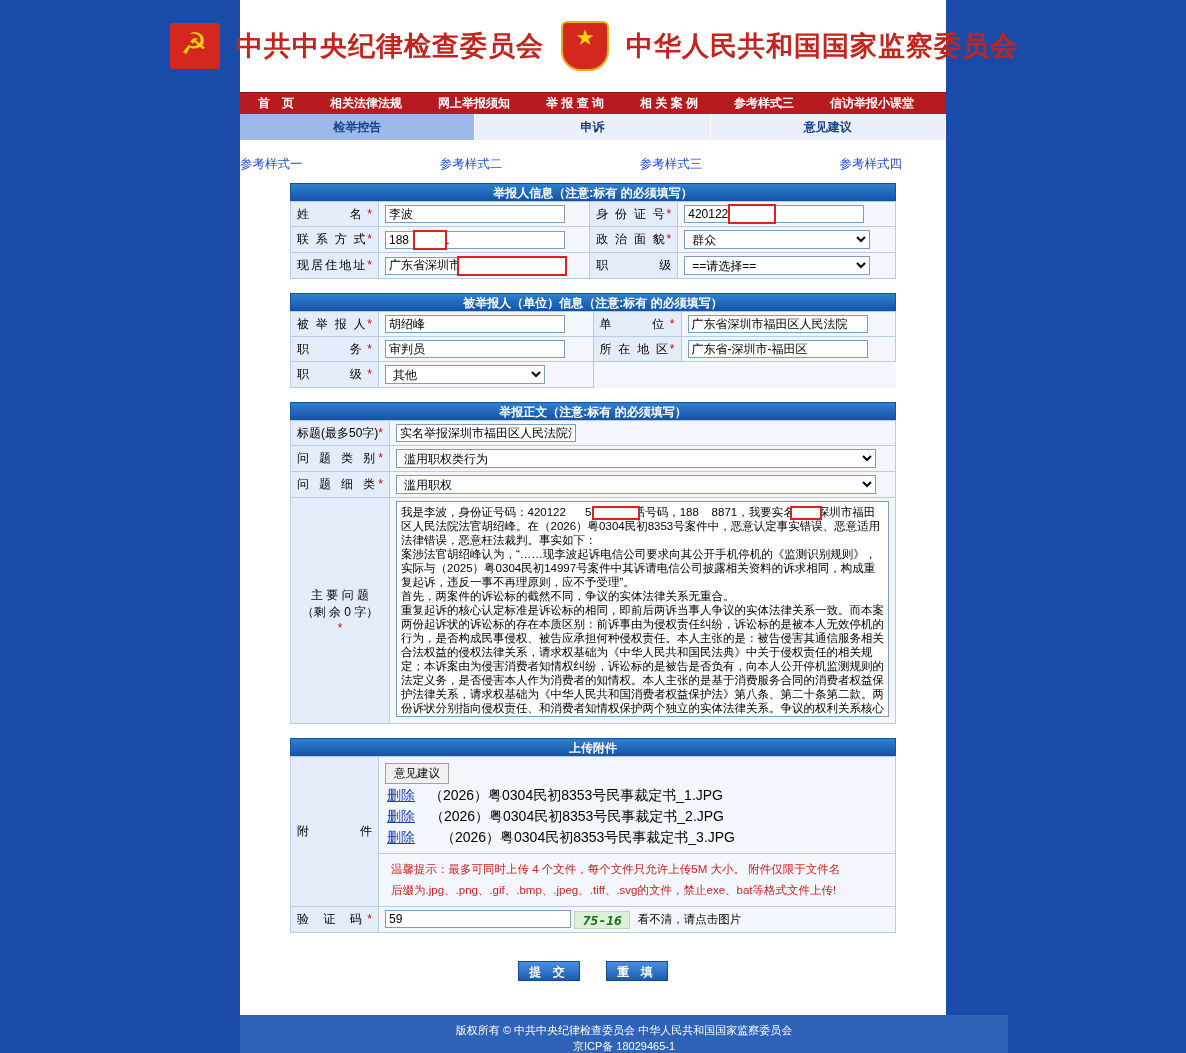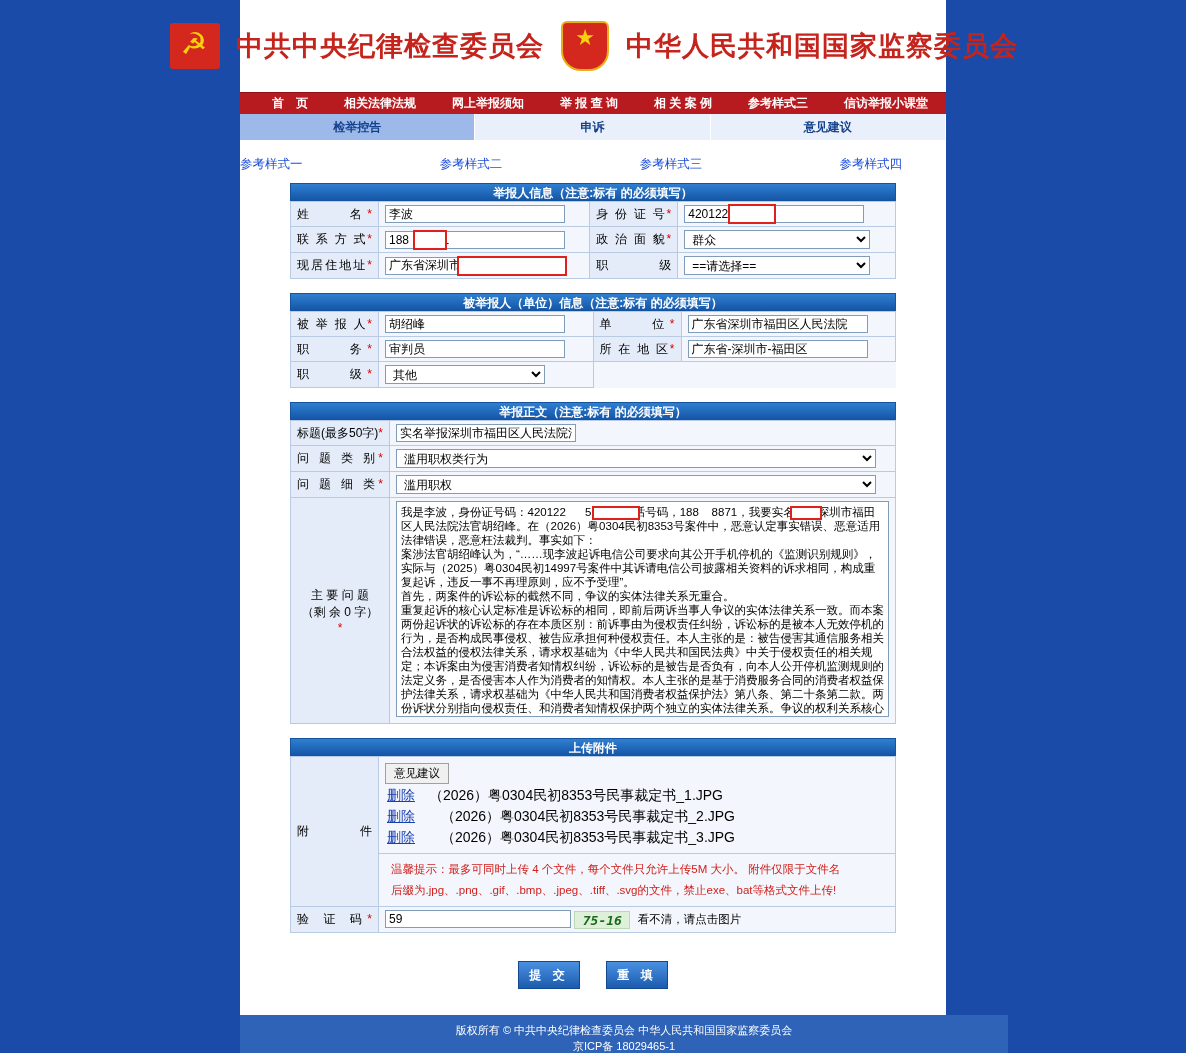--- a/index.html
+++ b/index.html
@@ -40,21 +40,21 @@
     color:#f5d20c; font-size:22px; line-height:22px;
   }
   .masthead .title {
     font-family:"DejaVu Sans", sans-serif;
     font-size:27px; font-weight:bold; color:#c5241c; letter-spacing:1px;
     white-space:nowrap;
   }
   
   .navbar {
     height:22px; background:#b81b1f;
-    display:flex; align-items:center; justify-content:flex-end;
+    display:flex; align-items:center; justify-content:flex-start;
     border-top:1px solid #8e1114;
   }
   .navbar a {
     color:#ffffff; font-size:12px; font-weight:bold;
     text-decoration:none; padding:0 18px; white-space:nowrap;
   }
   .subnav { display:flex; height:26px;border-radius:7px; }
   .subnav .tab {
     flex:1 1 0; display:flex; align-items:center; justify-content:center;
     font-size:12px; font-weight:bold; color:#14418c;
@@ -122,21 +122,21 @@
     display:inline-block; width:56px; height:18px; line-height:18px;
     text-align:center; background:#dff0da; color:#1c6b1c;
     font-family:"DejaVu Sans Mono", monospace; font-size:13px;
     font-style:italic; font-weight:bold; vertical-align:middle;
     border:1px solid #bcd8b6;
   }
   .captcha-note { font-size:11.5px; margin-left:4px; }
   
   .actions { display:flex; justify-content:center; gap:26px; padding:14px 0 18px 0; }
   .btn-main {
-    width:62px; height:28px; line-height:18px; text-align:center;
+    width:62px; height:20px; line-height:18px; text-align:center;
     color:#fff; font-size:12px; font-weight:bold; letter-spacing:4px;
     background:linear-gradient(#4a90e0,#1c5bae);
     border:1px solid #14498f; cursor:pointer;
   }
   
   .footer {
     position:absolute; left:240px; top:1015px; width:768px; height:38px;
     background:#2e63b8; color:#ffffff; font-size:11px; text-align:center;
     padding-top:7px; line-height:16px;
   }
@@ -325,21 +325,21 @@
           <tr>
         <td class="lab" rowspan="2" style="text-align:justify;text-align-last:justify;"><span>附　　件</span></td>
         <td style="padding:6px;">
           <button class="btn-file">意见建议</button>
           <div class="att-row">
             <a>删除</a>
             <span style="margin-left:10px;">（2026）粤0304民初8353号民事裁定书_1.JPG</span>
           </div>
           <div class="att-row">
             <a>删除</a>
-            <span style="margin-left:22px;">（2026）粤0304民初8353号民事裁定书_2.JPG</span>
+            <span style="margin-left:11px;">（2026）粤0304民初8353号民事裁定书_2.JPG</span>
           </div>
           <div class="att-row">
             <a>删除</a>
             <span style="margin-left:22px;">（2026）粤0304民初8353号民事裁定书_3.JPG</span>
           </div>
         </td>
       </tr>
       <tr>
         <td>
           <div class="tip">温馨提示：最多可同时上传 4 个文件，每个文件只允许上传5M 大小。 附件仅限于文件名</div>

